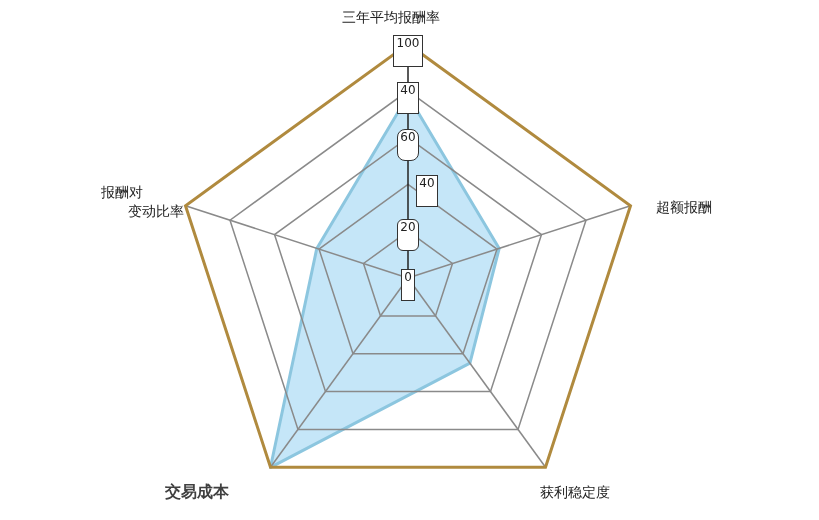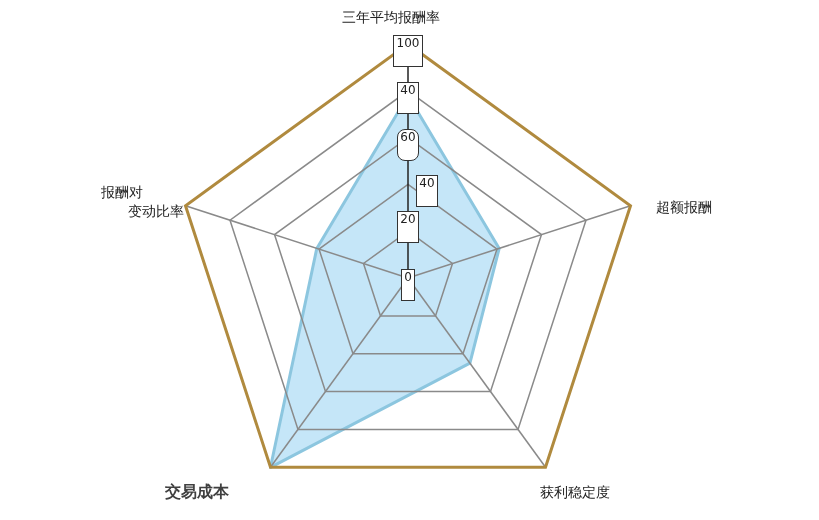--- a/index.html
+++ b/index.html
@@ -28,21 +28,21 @@
       <line x1="408" y1="278" x2="185.45277518693405" y2="205.69002331626234" stroke="#8A8A8A" stroke-width="1.5"></line>
     </g>
   <g id="outer-layer">
       <polygon points="408.0,44.0 630.5,205.7 545.5,467.3 270.5,467.3 185.5,205.7" fill="none" stroke="#B08A3E" stroke-width="3" stroke-linejoin="miter"></polygon>
     </g>
   <line id="spoke" stroke="#222222" stroke-width="1.5" x1="408" y1="278" x2="408" y2="44"></line>
 </svg>
 
 <div id="ticks">
     <div class="tick-box" style="width: 14px; margin-left: -7px; left: 408px; top: 278px;">0</div>
-    <div class="tick-box" style="left: 408px; top: 220px;">20</div>
+    <div class="tick-box" style="left: 408px; top: 228px; border-radius: 6px;">20</div>
     <div class="tick-box" style="left: 408px; top: 184.4px; margin-left: 8px;">40</div>
     <div class="tick-box" style="left: 408px; top: 137.6px; border-radius: 8px;">60</div>
     <div class="tick-box" style="left: 408px; top: 90.8px;">40</div>
     <div class="tick-box wide" style="left: 408px; top: 44px;">100</div>
   </div>
 
 <div class="axis-label" style="left:342px; top:8px;text-align:center;">三年平均报酬率</div>
 <div class="axis-label" style="left:656px; top:198px;text-align:center;">超额报酬</div>
 <div class="axis-label" style="left:540px; top:483px;">获利稳定度</div>
 <div class="axis-label bold" style="left:165px; top:483px;">交易成本</div>

